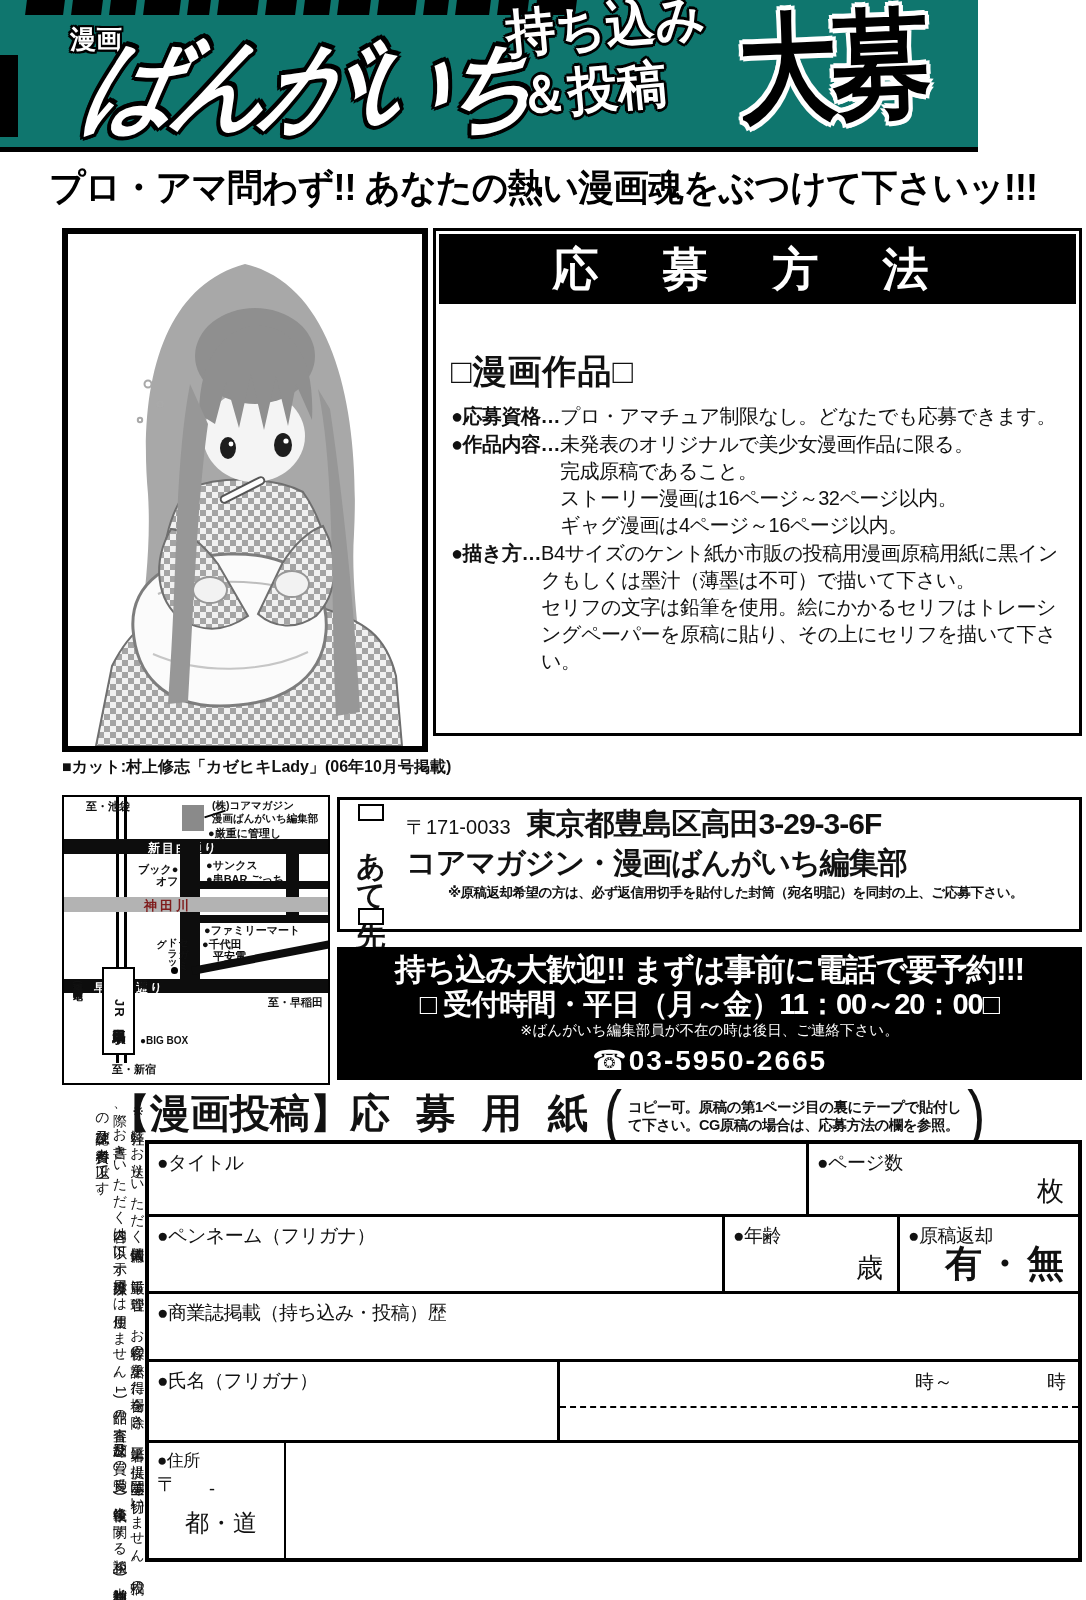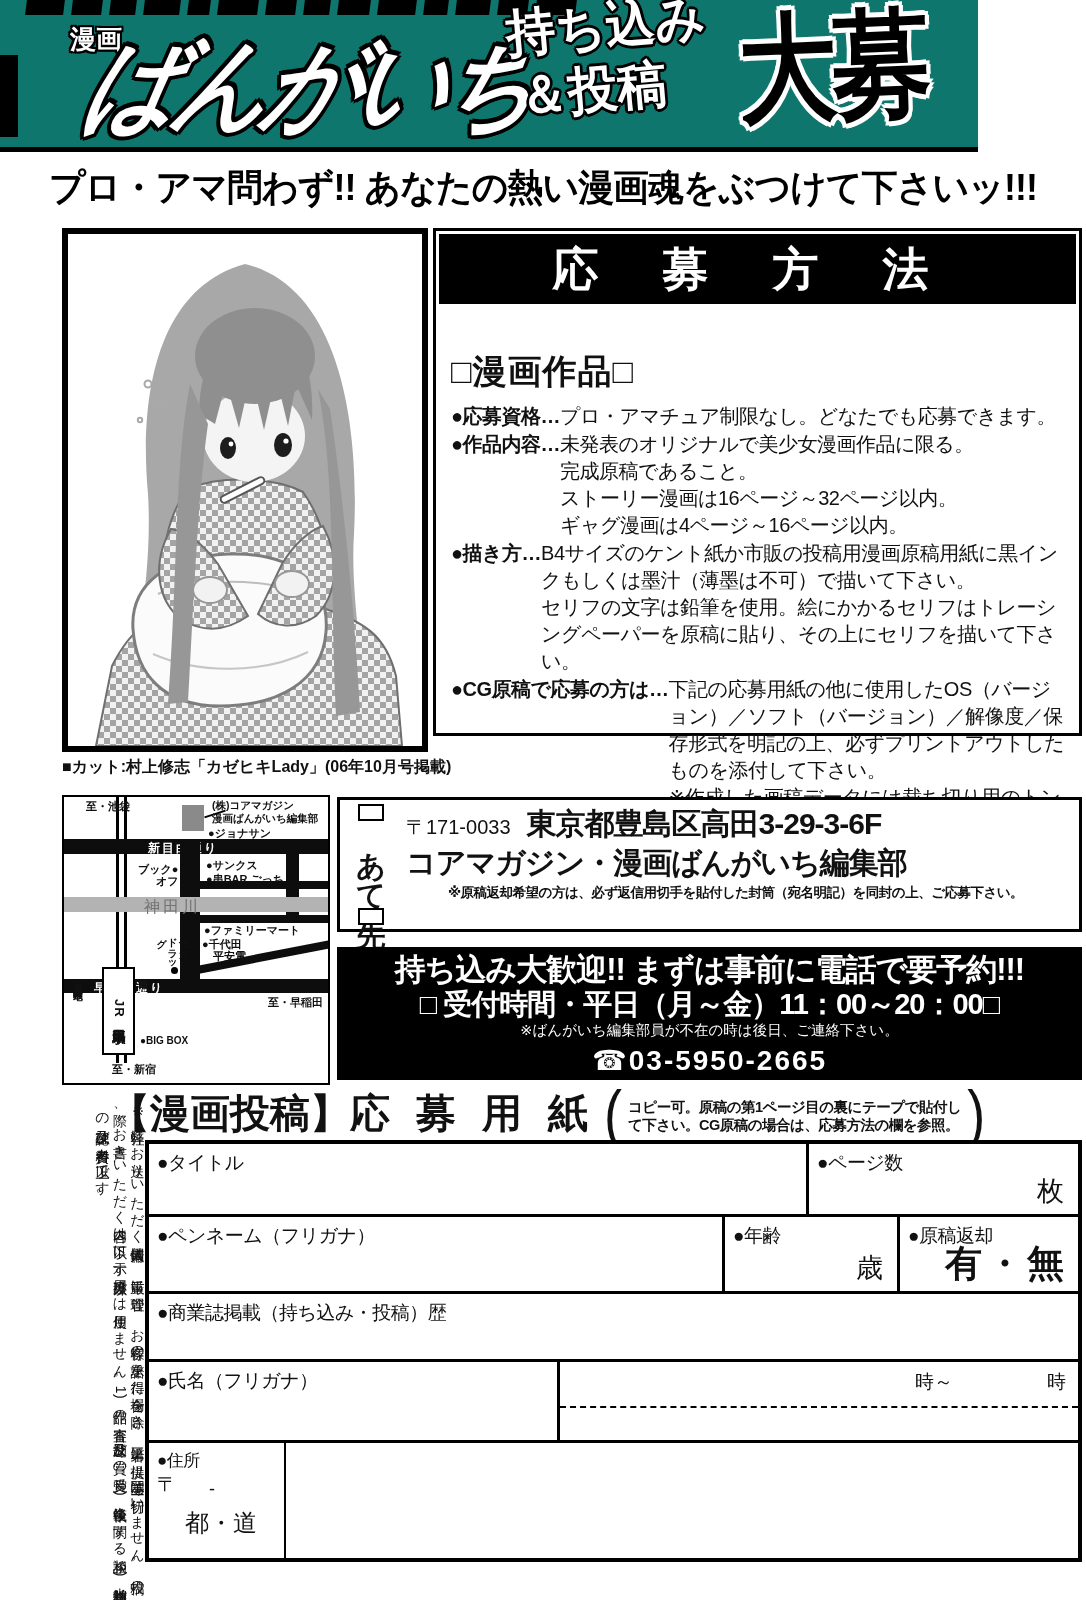--- a/index.html
+++ b/index.html
@@ -44,21 +44,21 @@
   .mi-label { flex:none; font-size:20px; font-weight:bold; line-height:27px; letter-spacing:-.5px; }
   .mi-text { flex:1; font-size:20px; line-height:27px; letter-spacing:-.5px; white-space:pre-line; }
 
   
   .map-box { position:absolute; left:62px; top:795px; width:268px; height:290px; border:2px solid #000; background:#fff; overflow:hidden; }
   .map-box .lbl { position:absolute; font-size:11px; font-weight:bold; white-space:pre-line; line-height:1.1; }
   .rail { position:absolute; top:0; width:3px; height:276px; background:#000; }
   .road { position:absolute; background:#0d0d0d; }
   .road-lbl { position:absolute; color:#fff; font-size:12px; font-weight:bold; letter-spacing:2px; }
   .river { position:absolute; left:0; top:100px; width:264px; height:15px; background:#b3b3b3; }
-  .river-lbl { position:absolute; left:80px; top:100px; font-size:16px; font-weight:normal; color:#737373; letter-spacing:3px; }
+  .river-lbl { position:absolute; left:80px; top:100px; font-size:13px; font-weight:bold; color:#7f1d1d; letter-spacing:3px; }
   .bldg { position:absolute; left:118px; top:8px; width:22px; height:26px; background:#8a8a8a; }
   .bldg-arrow { position:absolute; left:140px; top:16px; width:22px; height:2px; background:#000; transform:rotate(-18deg); }
   .diag { position:absolute; left:128px; top:170px; width:155px; height:8px; background:#0d0d0d; transform:rotate(-11deg); transform-origin:left center; }
   .vert { writing-mode:vertical-rl; }
   .station { position:absolute; left:38px; top:170px; width:33px; height:88px; background:#fff; border:2px solid #000;
     display:flex; align-items:center; justify-content:center; z-index:3; }
   .station .vert { font-size:13px; font-weight:bold; letter-spacing:1px; }
   .exit-lbl { position:absolute; left:72px; top:176px; font-size:9px; font-weight:bold; z-index:3; }
   .segami-dot { position:absolute; left:107px; top:170px; width:7px; height:7px; border-radius:50%; background:#000; }
   .rail-note { position:absolute; left:8px; top:178px; font-size:9.5px; font-weight:bold; line-height:1.15; z-index:3; }
@@ -206,37 +206,32 @@
         <div class="mi-text">未発表のオリジナルで美少女漫画作品に限る。
 完成原稿であること。
 ストーリー漫画は16ページ～32ページ以内。
 ギャグ漫画は4ページ～16ページ以内。</div>
       </div>
       <div class="mi">
         <span class="mi-label">●描き方…</span>
         <div class="mi-text">B4サイズのケント紙か市販の投稿用漫画原稿用紙に黒インクもしくは墨汁（薄墨は不可）で描いて下さい。
 セリフの文字は鉛筆を使用。絵にかかるセリフはトレーシングペーパーを原稿に貼り、その上にセリフを描いて下さい。</div>
       </div>
-      <div class="mi">
-        <span class="mi-label">●CG原稿で応募の方は…</span>
-        <div class="mi-text">下記の応募用紙の他に使用したOS（バージョン）／ソフト（バージョン）／解像度／保存形式を明記の上、必ずプリントアウトしたものを添付して下さい。
-※作成した画稿データには裁ち切り用のトンボを付けて下さい。</div>
-      </div>
     </div>
   </section>
 
   <section class="map-box">
     <div class="rail" style="left:52px"></div>
     <div class="rail" style="left:60px"></div>
     <div class="lbl" style="left:22px; top:3px">至・池袋</div>
     <div class="bldg"></div>
     <div class="bldg-arrow"></div>
     <div class="lbl" style="left:148px; top:3px; font-size:10.5px">(株)コアマガジン</div>
     <div class="lbl" style="left:148px; top:16px; font-size:10.5px">漫画ばんがいち編集部</div>
-    <div class="lbl" style="left:144px; top:30px">●ジョナサン</div>
+    <div class="lbl" style="left:144px; top:30px">●厳重に管理し</div>
     <div class="road" style="left:0; top:42px; width:264px; height:15px"></div>
     <div class="road-lbl" style="left:84px; top:43px">新目白通り</div>
     <div class="road" style="left:116px; top:42px; width:20px; height:153px"></div>
     <div class="road" style="left:222px; top:42px; width:13px; height:84px"></div>
     <div class="road" style="left:136px; top:84px; width:128px; height:8px"></div>
     <div class="road" style="left:136px; top:118px; width:128px; height:8px"></div>
     <div class="lbl" style="left:142px; top:62px">●サンクス</div>
     <div class="lbl" style="left:74px; top:66px; text-align:right">ブック●
 オフ</div>
     <div class="lbl" style="left:142px; top:76px">●串BAR ごっち</div>

